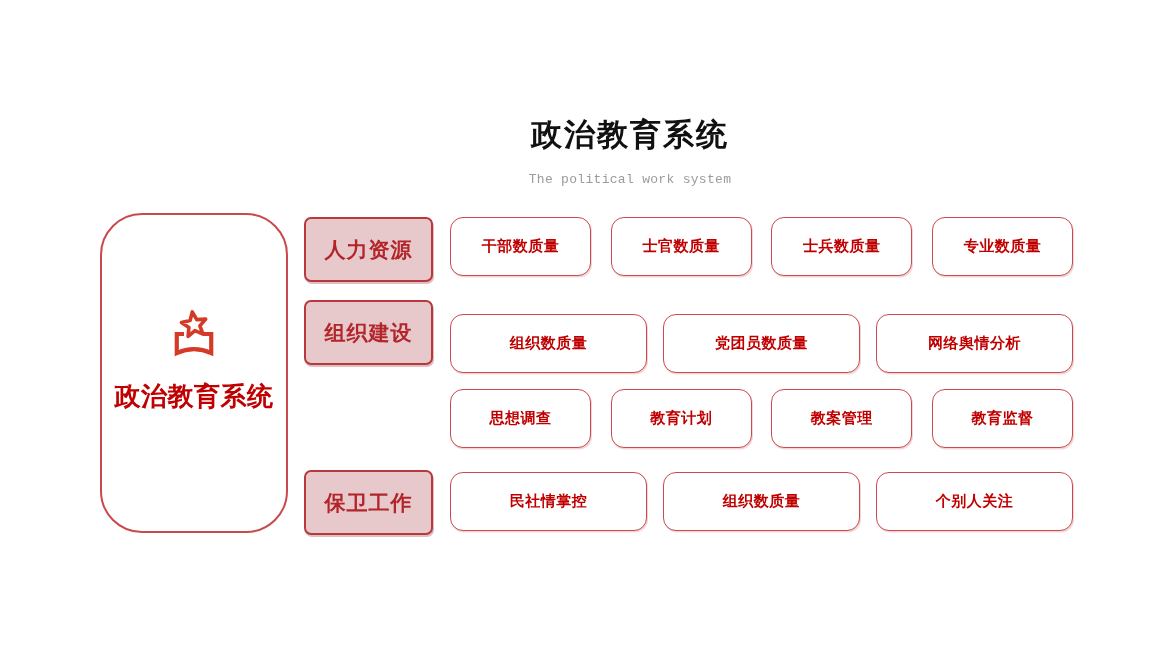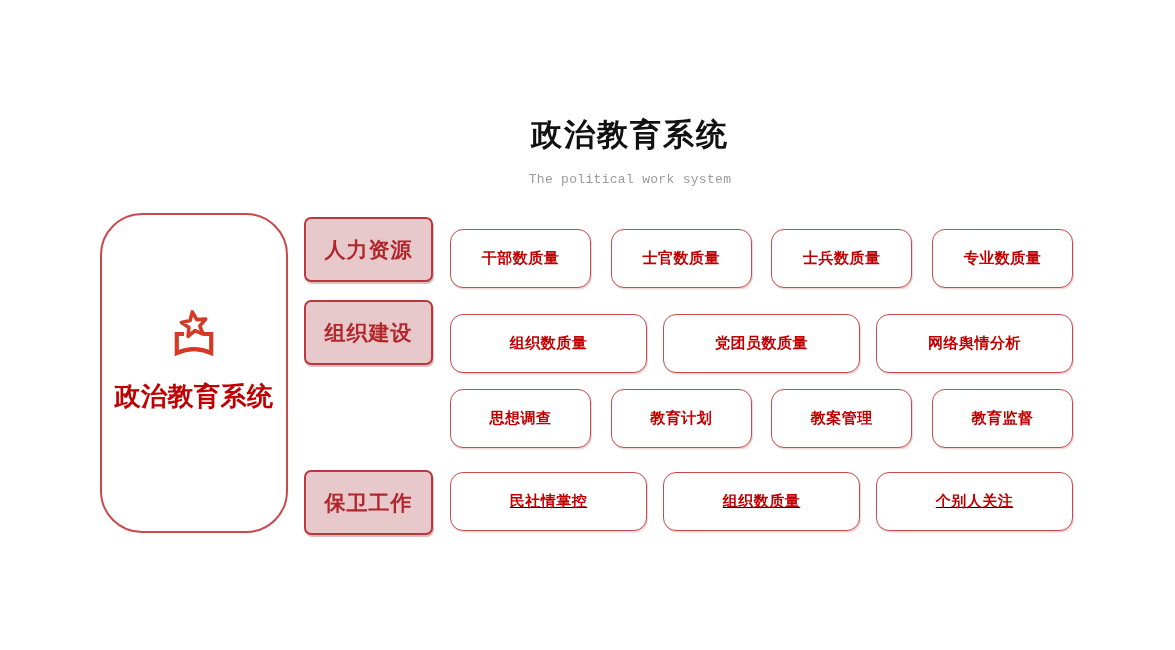--- a/index.html
+++ b/index.html
@@ -68,24 +68,24 @@
   .cat.r2 { top: 300px; }
   .cat.r3 { top: 387px; }
   .cat.r4 { top: 470px; }
   .row {
     position: absolute;
     left: 450px;
     width: 623px;
     display: flex;
     justify-content: space-between;
   }
-  .row.r1 { top: 229px; }
+  .row.r1 { top: 217px; }
   .row.r2 { top: 314px; }
   .row.r3 { top: 389px; }
-  .row.r4 { top: 472px; text-decoration: underline; }
+  .row.r4 { top: 472px; }
   .item {
     height: 59px;
     background: #ffffff;
     border: 1.6px solid #c9494d;
     border-radius: 13px;
     box-shadow: 1px 1.5px 0 rgba(190,75,75,0.22);
     display: flex; align-items: center; justify-content: center;
     font-size: 15px;
     font-weight: bold;
     color: #c00000;

